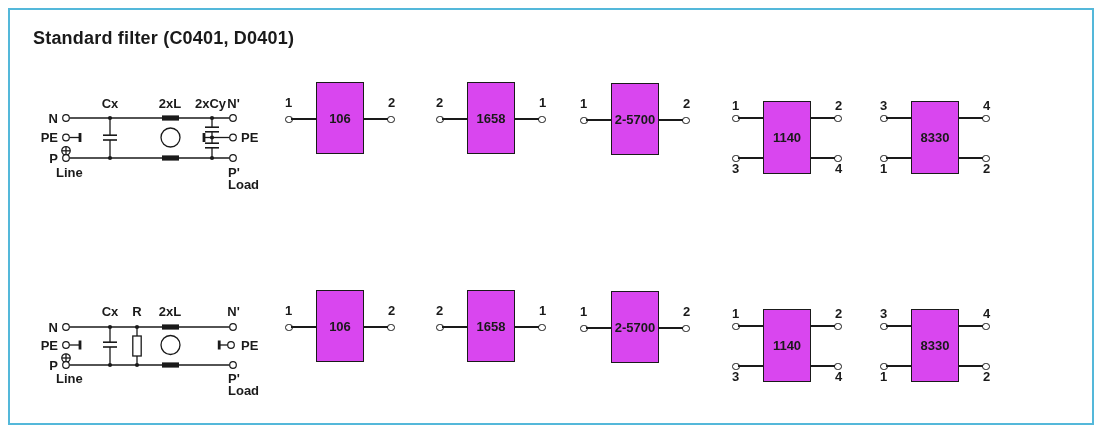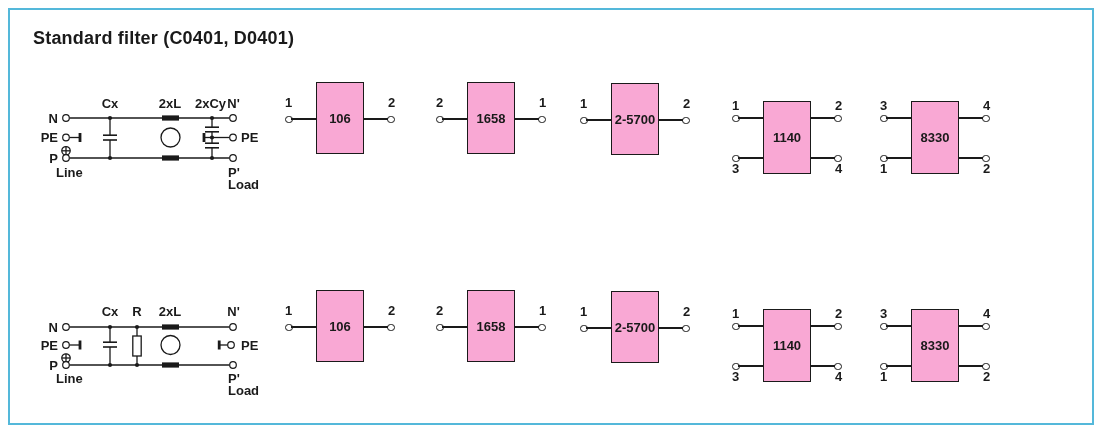--- a/index.html
+++ b/index.html
@@ -26,21 +26,21 @@
   .schem circle.ring{fill:#ffffff;stroke:#1a1a1a;stroke-width:1.3;}
   .schem text{font-family:"Liberation Sans",sans-serif;font-size:13px;font-weight:bold;fill:#1a1a1a;}
   .schem text.mid{text-anchor:middle;}
   .schem text.end{text-anchor:end;}
   
   .blk2,.blk4{position:absolute;width:110px;}
   .blk2{height:74px;}
   .blk4{height:80px;}
   .blk2 .box,.blk4 .box{
     position:absolute;left:31px;top:0;width:46px;border:1.4px solid #1a1a1a;
-    background:#f9a8d4;display:flex;align-items:center;justify-content:center;
+    background:#d946ef;display:flex;align-items:center;justify-content:center;
   }
   .blk2 .box{height:70px;}
   .blk4 .box{height:71px;}
   .box span{font-size:13px;font-weight:bold;white-space:nowrap;}
   .pin{
     position:absolute;width:16px;text-align:center;
     font-size:13px;font-weight:bold;line-height:13px;
   }
   .circ{
     position:absolute;width:5.6px;height:5.6px;border:1.2px solid #1a1a1a;

